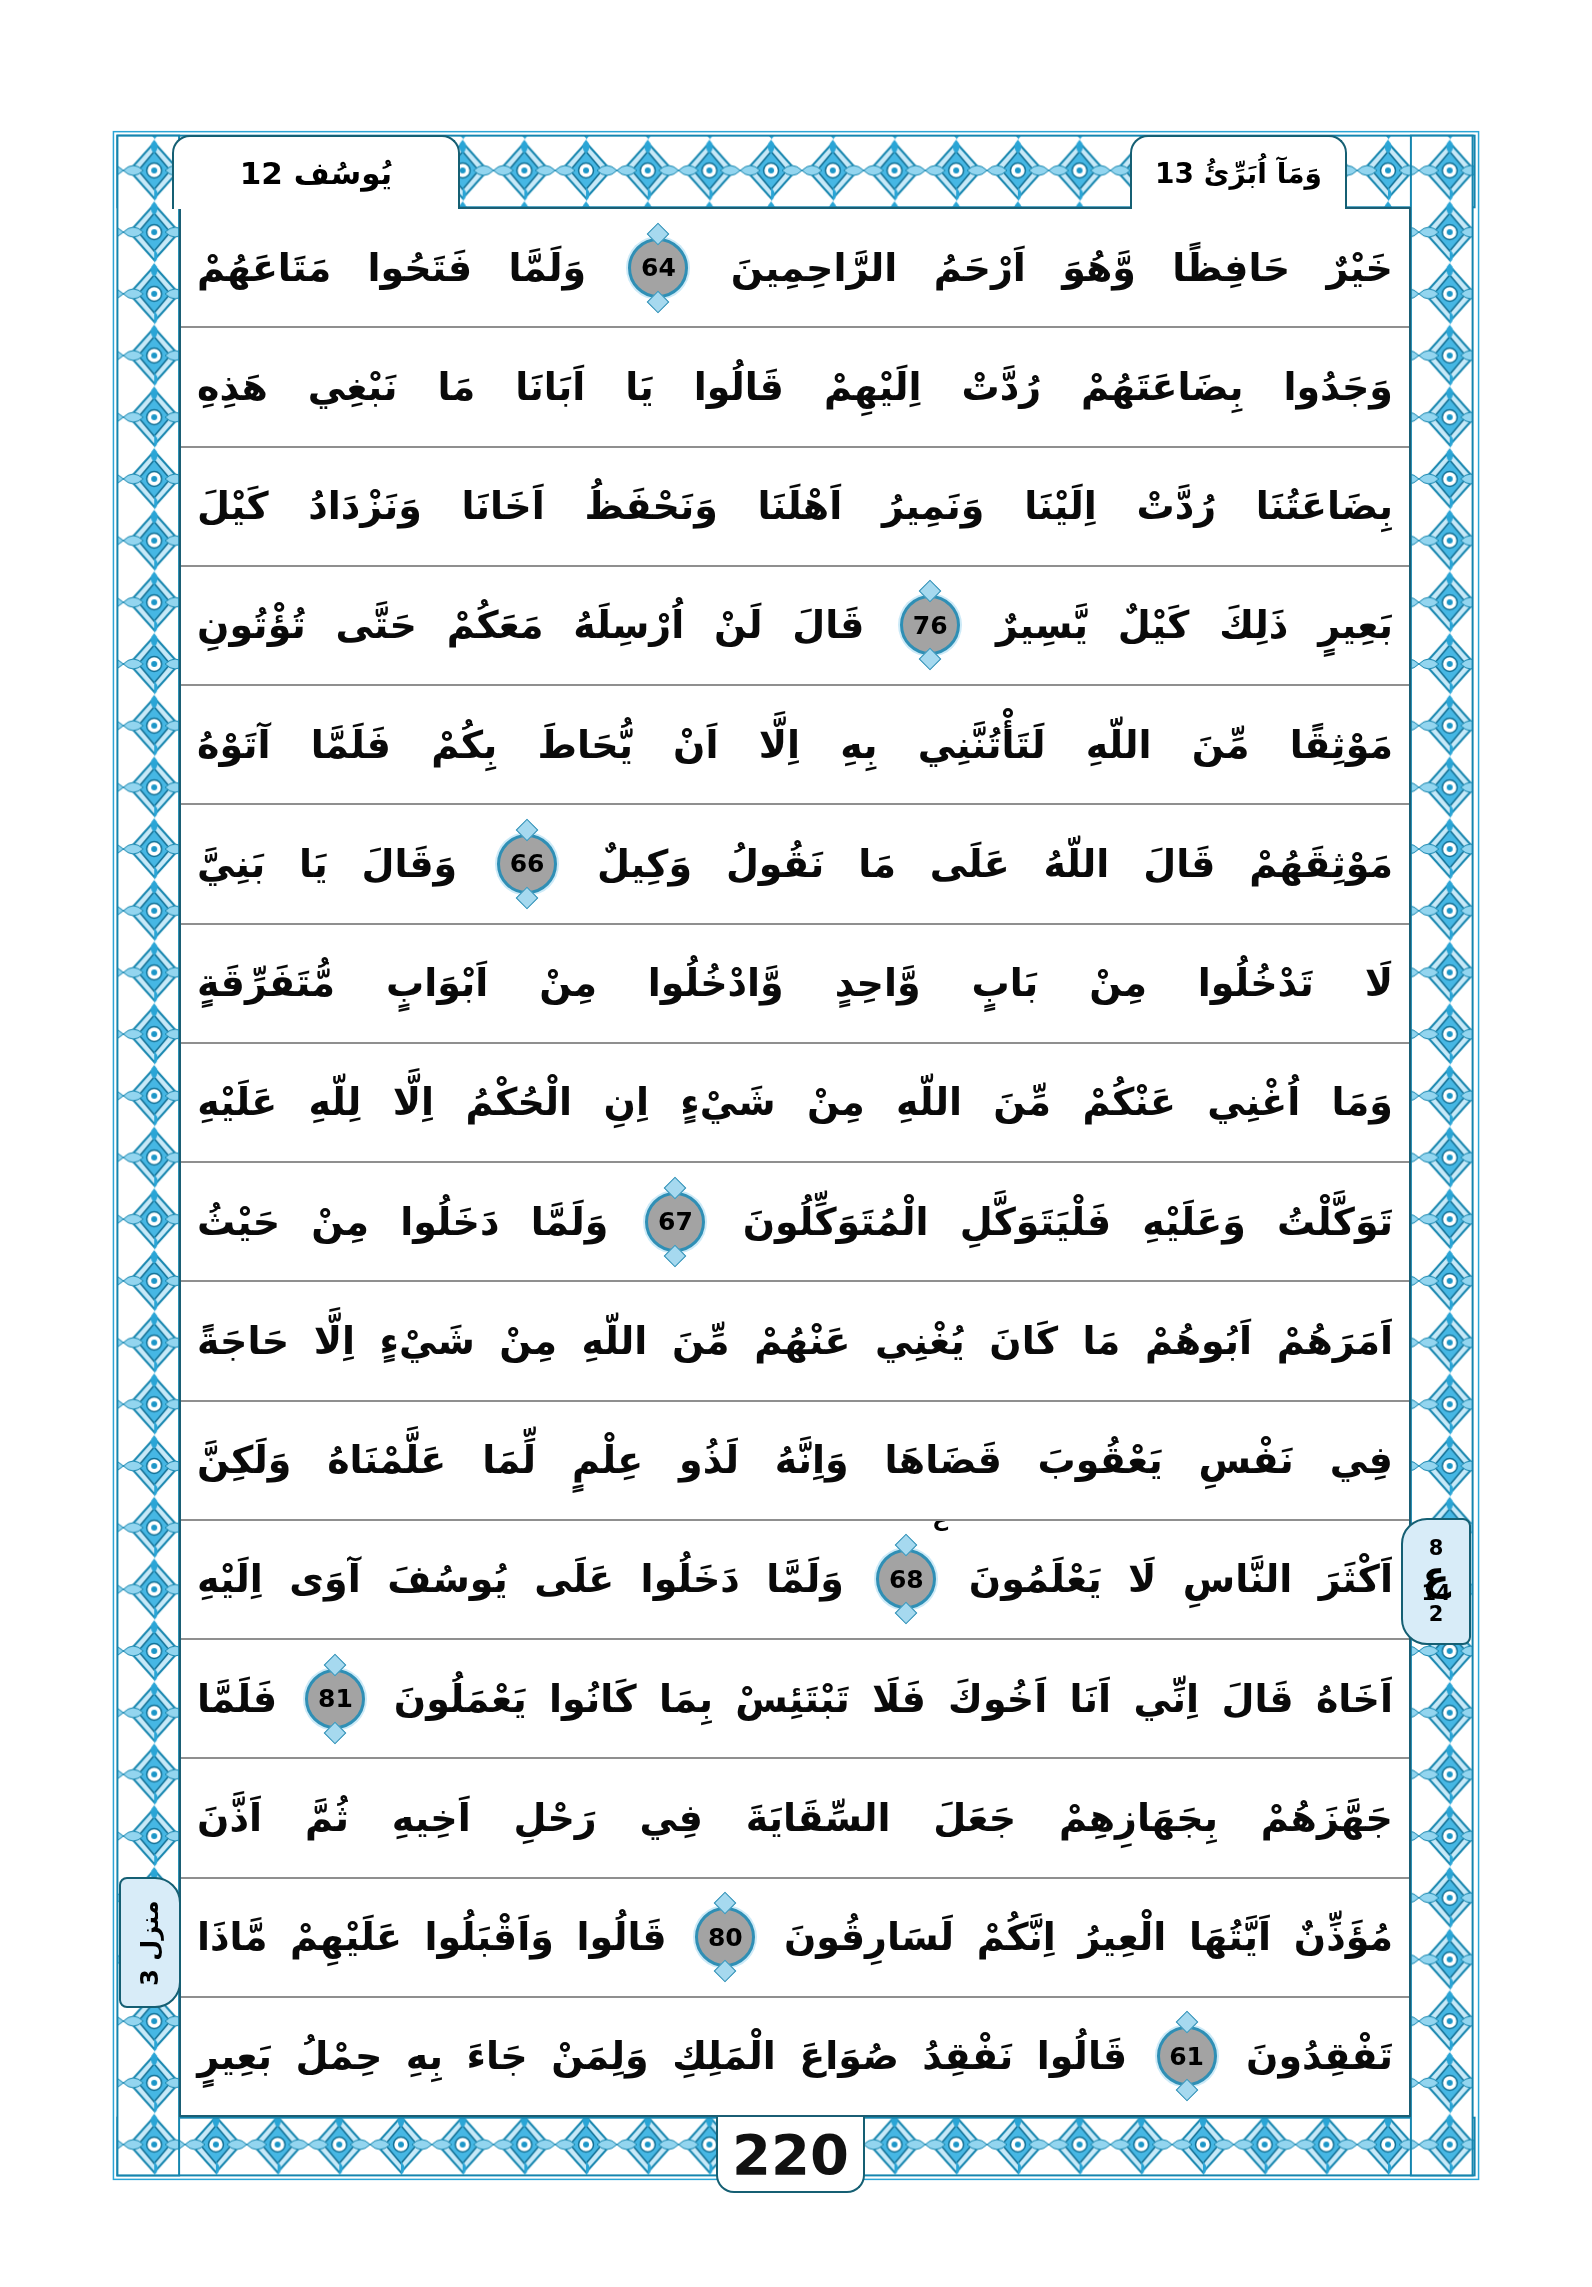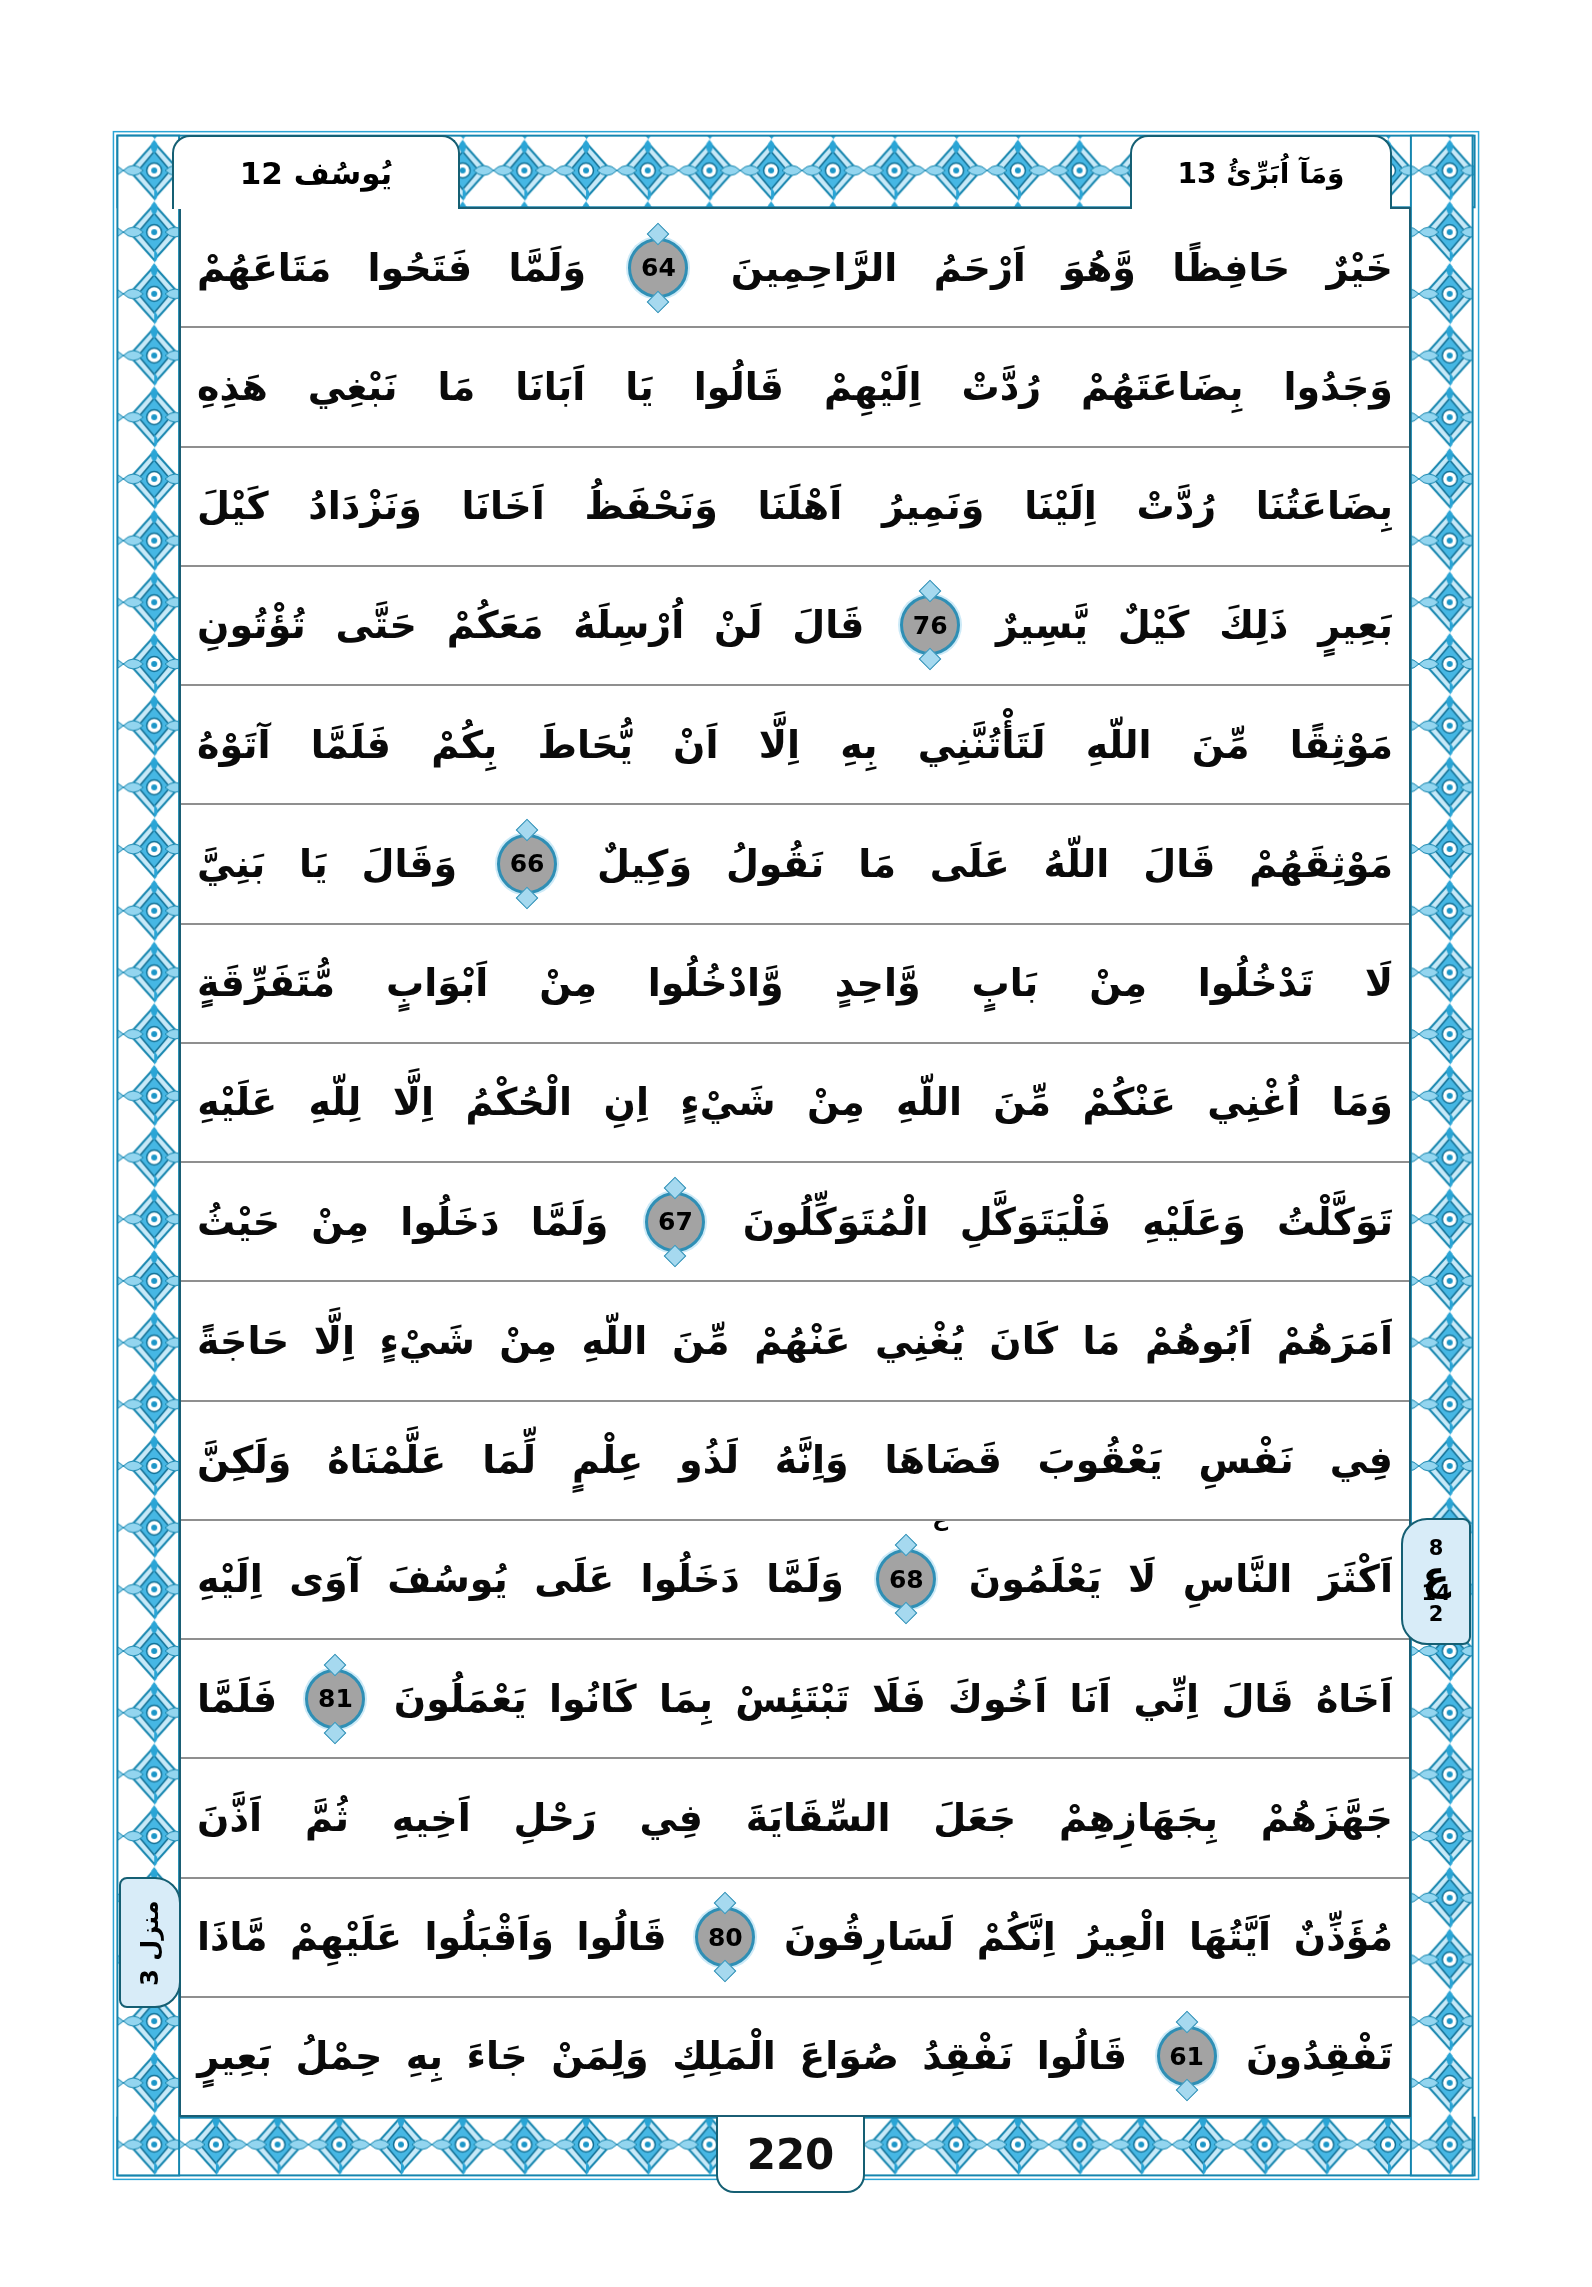--- a/index.html
+++ b/index.html
@@ -37,21 +37,21 @@
   .verse::after{bottom:-15px;}
   .ruku-ayn{position:absolute;top:-46px;right:-14px;font-size:22px;font-weight:700;color:#000;}
 
   
   .tab{
     position:absolute;top:119px;height:74px;background:#ffffff;border:2.5px solid #155f73;border-bottom:none;
     border-radius:18px 18px 0 0;z-index:2;display:flex;align-items:center;justify-content:center;
     direction:rtl;font-weight:700;color:#000;box-sizing:border-box;
   }
   #surah-tab{left:172px;width:288px;font-size:31px;}
-  #juz-tab{left:1130px;width:262px;font-size:28px;}
+  #juz-tab{left:1130px;width:217px;font-size:28px;}
 
   
   #ruku-tab{
     position:absolute;left:1401px;top:1502px;width:70px;height:127px;background:#d8ecf8;
     border:2px solid #155f73;border-radius:26px 8px 8px 26px;z-index:2;box-sizing:border-box;
     display:flex;flex-direction:column;align-items:center;justify-content:center;color:#000;font-weight:700;
   }
   #ruku-tab .n{font-size:21px;line-height:1;}
   #ruku-tab .ayn{font-size:40px;line-height:0.9;margin:-2px 0 -8px 0;}
   #ruku-tab .mid{margin-top:-2px;}
@@ -59,21 +59,21 @@
     position:absolute;left:119px;top:1861px;width:62px;height:131px;background:#d8ecf8;
     border:2px solid #155f73;border-radius:8px 26px 26px 8px;z-index:2;box-sizing:border-box;
     display:flex;align-items:center;justify-content:center;color:#000;
   }
   #manzil-tab span{transform:rotate(-90deg);white-space:nowrap;direction:rtl;font-size:24px;font-weight:700;}
 
   
   #page-number-tab{
     position:absolute;left:716px;top:2101px;width:149px;height:76px;background:#ffffff;
     border:2.5px solid #155f73;border-top:none;border-radius:0 0 18px 18px;z-index:2;box-sizing:border-box;
-    display:flex;align-items:center;justify-content:center;font-size:42px;font-weight:700;color:#111;
+    display:flex;align-items:center;justify-content:center;font-size:56px;font-weight:700;color:#111;
   }
 </style>
 </head>
 <body>
 
 <div id="page">
 
   <svg id="border-art" width="1592" height="2288" viewBox="0 0 1600 2299">
     <defs>
       <pattern id="tile" width="62" height="62" patternUnits="userSpaceOnUse">

